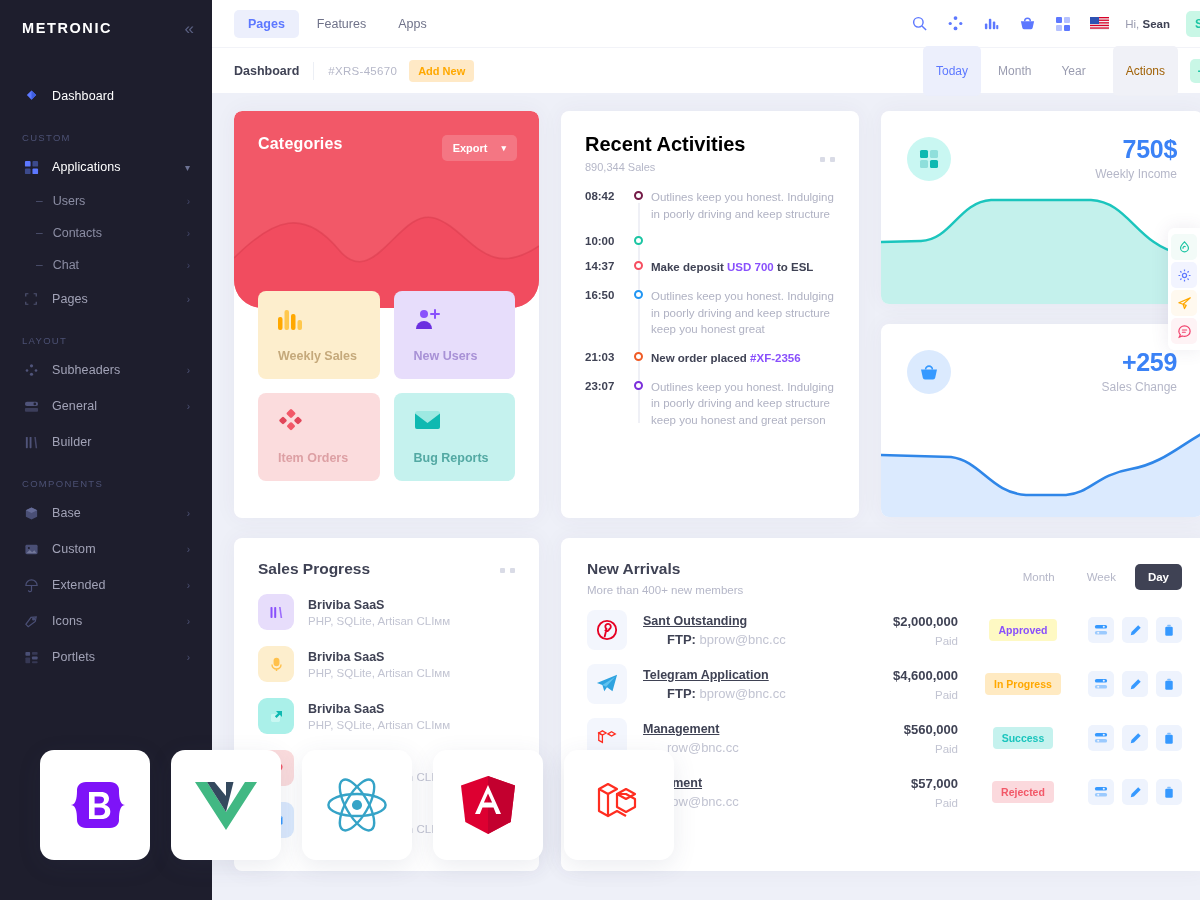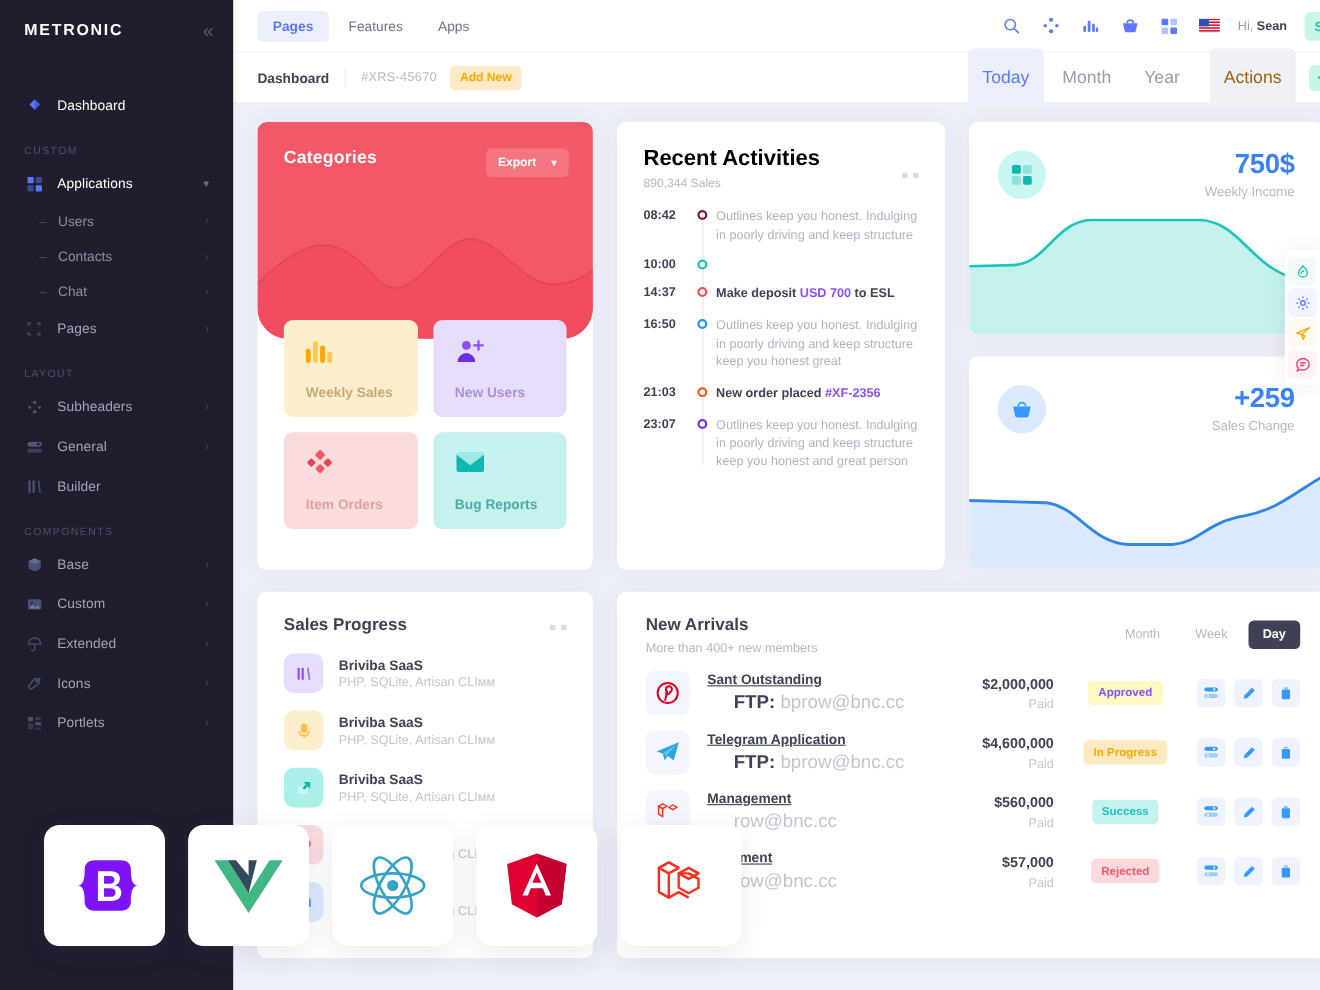--- a/index.html
+++ b/index.html
@@ -77,21 +77,21 @@
     padding: 0 16px 0 22px; border-top: 1px solid #f2f3f8;
   }
   .crumb { font-size: 12.5px; color: #3f4254; font-weight: 700; }
   .crumb-sep { width: 1px; height: 18px; background: #eceff5; margin: 0 14px; }
   .crumb-id { font-size: 11.5px; color: #b5b7c8; letter-spacing: .3px; }
   .pill-new {
     margin-left: 12px; background: #ffe9c6; color: #ffa800; font-size: 11px;
     font-weight: 700; padding: 5px 9px; border-radius: 4px; cursor: pointer;
   }
   .subbar-right { margin-left: auto; display: flex; align-items: center; gap: 4px; }
-  .sb-btn { padding: 18px 13px; border-radius: 5px; font-size: 16px; color: #9a9cb0; cursor: pointer; text-align: center; }
+  .sb-btn { padding: 18px 13px; border-radius: 5px; font-size: 12px; color: #9a9cb0; cursor: pointer; text-align: center; }
   .sb-btn.active { background: #eceffc; color: #5d78ff; }
   .sb-btn.gray { background: #f0f1f7; color: #a16207; margin-left: 10px; }
   .sb-plus {
     width: 24px; height: 24px; margin-left: 8px; border-radius: 5px; background: #c9f7e6;
     color: #1bc5a3; font-size: 15px; font-weight: 700; display: flex;
     align-items: center; justify-content: center; cursor: pointer;
   }
 
   .content { flex: 1; padding: 18px 22px; overflow: hidden; }
   .row { display: flex; gap: 22px; }
@@ -162,21 +162,21 @@
   .na-card h3 { font-size: 15.5px; font-weight: 700; color: #3f4254; }
   .na-sub { font-size: 11.5px; color: #b5b7c8; margin-top: 6px; }
   .na-toggle { position: absolute; top: 26px; right: 26px; display: flex; align-items: center; gap: 6px; }
   .na-tg { padding: 7px 13px; border-radius: 5px; font-size: 11.5px; color: #b5b7c8; cursor: pointer; }
   .na-tg.active { background: #3f4254; color: #fff; font-weight: 700; }
   .na-row { display: flex; align-items: center; margin-top: 14px; }
   .na-logo { width: 40px; height: 40px; border-radius: 8px; background: #f3f6fd; flex: 0 0 40px;
              display: flex; align-items: center; justify-content: center; margin-right: 16px; }
   .na-info { width: 195px; }
   .na-title { font-size: 12.5px; font-weight: 700; color: #3f4254; text-decoration: underline; }
-  .na-ftp { font-size: 17px; color: #c2c4d2; margin-top: 4px; padding-left: 24px; }
+  .na-ftp { font-size: 13px; color: #c2c4d2; margin-top: 4px; padding-left: 24px; }
   .na-ftp b { color: #3f4254; font-weight: 700; }
   .na-amt { width: 120px; text-align: right; }
   .na-amt .a { font-size: 13px; font-weight: 700; color: #3f4254; }
   .na-amt .p { font-size: 11.5px; color: #c2c4d2; margin-top: 6px; }
   .na-status { width: 130px; display: flex; justify-content: center; }
   .badge { font-size: 10.5px; font-weight: 700; padding: 5px 9px; border-radius: 4px; }
   .na-actions { margin-left: auto; display: flex; gap: 8px; }
   .act-btn { width: 26px; height: 26px; border-radius: 5px; background: #eef3fd;
              display: flex; align-items: center; justify-content: center; cursor: pointer; }
 

